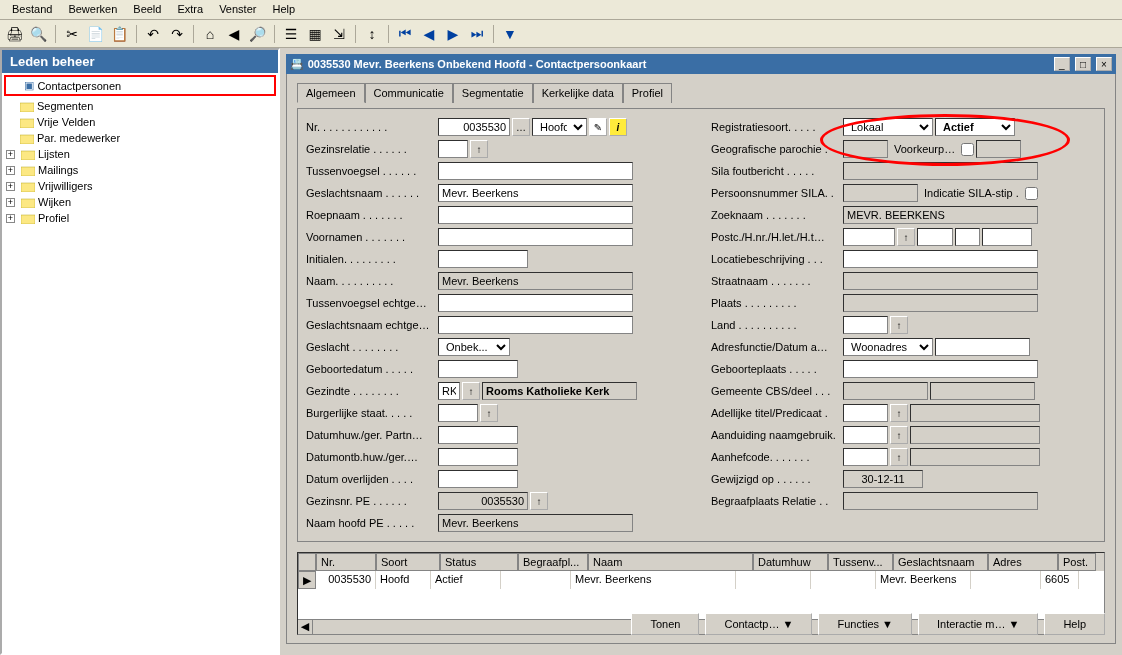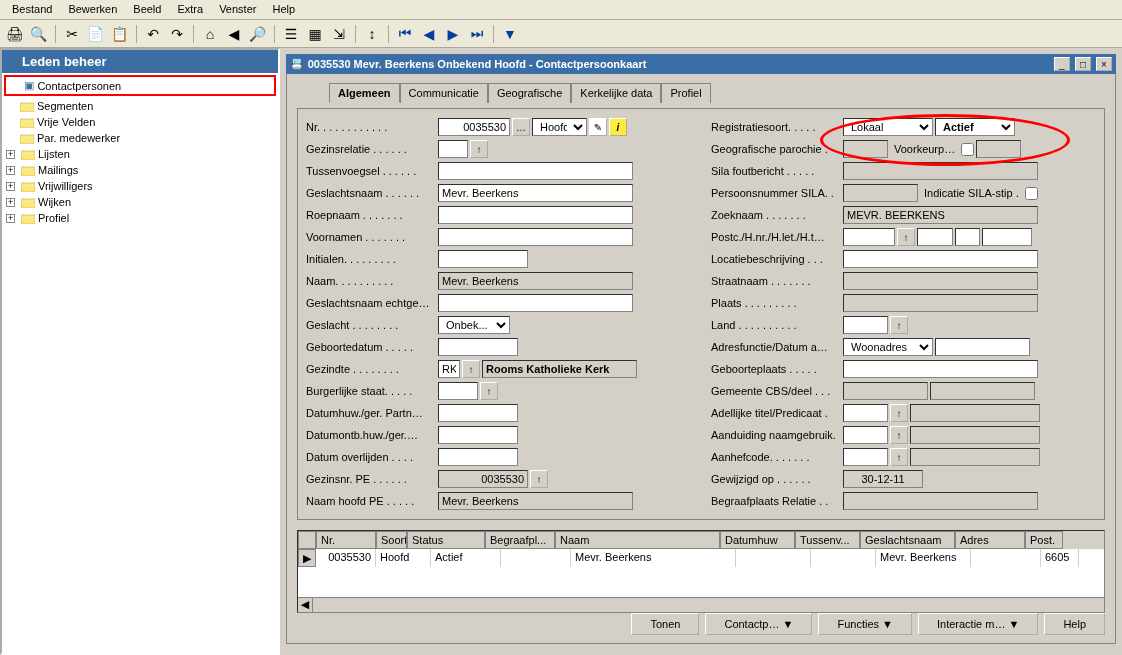--- a/index.html
+++ b/index.html
@@ -4,33 +4,33 @@
 <style>
 * { box-sizing: border-box; margin: 0; padding: 0; font-family: Tahoma, sans-serif; font-size: 11px; }
 body { background: #d4d0c8; width: 1122px; height: 655px; overflow: hidden; }
 .menubar { background: #ece9d8; height: 20px; border-bottom: 1px solid #aca899; display: flex; padding-left: 4px; }
 .menubar span { padding: 3px 8px; cursor: default; }
 .toolbar { background: #ece9d8; height: 28px; border-bottom: 1px solid #aca899; display: flex; align-items: center; padding-left: 4px; gap: 2px; }
 .tbtn { width: 22px; height: 22px; display: flex; align-items: center; justify-content: center; cursor: pointer; font-size: 14px; }
 .sep { width:1px; height:18px; background:#aca899; margin: 0 3px;}
 .maincontent { display: flex; height: 607px; }
 .treepane { width: 280px; background: white; border: 2px inset #fff; }
-.treetitle { background: linear-gradient(to bottom,#3a6ea5,#3a6ea5); color: white; font-weight: bold; padding: 4px 20px; font-size:13px; }
+.treetitle { background: linear-gradient(to bottom,#3a6ea5,#3a6ea5); color: white; font-weight: bold; padding: 4px 8px; font-size:13px; }
 .treenode { padding: 2px 4px 2px 18px; display:flex; align-items:center; gap:3px; cursor: default;}
 .plusbox { width:9px;height:9px;border:1px solid #888;display:inline-flex;align-items:center;justify-content:center;font-size:9px;line-height:1;margin-right:3px;background:white;}
 .highlight-red { border: 2px solid red; }
 .rightpane { flex:1; background:#d4d0c8; padding: 6px; }
 .winheader { background: linear-gradient(to bottom,#3a6ea5,#3a6ea5); color:white; padding:3px 4px; display:flex; align-items:center; font-weight:bold; font-size:12px;}
 .winheader .icn { margin-right:4px;}
 .winheader .spacer {flex:1;}
 .winbtns button { width:16px;height:14px;font-size:10px;background:#d4d0c8;border:1px outset #fff;margin-left:2px;}
 .cardbody { background:#d4d0c8; border:1px solid #848484; border-top:none; padding: 8px 10px; height: 570px; position:relative;}
 .tabs { display:flex; gap:0; margin-bottom:6px;}
 .tab { padding:3px 8px; border:1px solid #848484; background:#d4d0c8; border-bottom:none; position:relative; top:1px; cursor:pointer;}
-.tab.active { background:#d4d0c8; font-weight:bold; border-bottom:1px solid #d4d0c8; z-index:2;margin-left:32px;}
+.tab.active { background:#d4d0c8; font-weight:normal; border-bottom:1px solid #d4d0c8; z-index:2;}
 .formarea { display:flex; gap:20px; border:1px solid #848484; padding:8px;}
 .col { flex:1; display:flex; flex-direction:column; gap:2px;}
 .row { display:flex; align-items:center; height:20px; gap:2px;}
 .lbl { width: 130px; white-space:nowrap; overflow:hidden;}
 .ip { background:white; border:1px inset #848484; height:18px; padding:1px 3px;}
 .ip.grey { background:#d4d0c8;}
 select.ip { height:18px;}
 .minibtn { width:18px; height:18px; border:1px outset #fff; background:#d4d0c8; display:inline-flex;align-items:center;justify-content:center; font-size:10px;}
 .ellipse { border:3px solid red; border-radius:50%; position:absolute; width:250px; height:52px; top:40px; right:45px; z-index:5; pointer-events:none;}
 .grid { margin-top:10px; background:white; border:1px inset #848484;}
@@ -154,21 +154,21 @@
         <button>_</button>
         <button>□</button>
         <button>×</button>
       </span>
     </div>
     <div class="cardbody">
       <div class="ellipse"></div>
       <div class="tabs">
         <div class="tab active">Algemeen</div>
         <div class="tab">Communicatie</div>
-        <div class="tab">Geografische</div>
+        <div class="tab">Segmentatie</div>
         <div class="tab">Kerkelijke data</div>
         <div class="tab">Profiel</div>
       </div>
 
       <div class="formarea">
         <div class="col">
           <div class="row">
               <div class="lbl">Nr. . . . . . . . . . . .</div>
             <input class="ip" style="width: 72px; text-align: right;" value="0035530">
               <span class="minibtn">…</span>
@@ -199,20 +199,24 @@
             </div>
           <div class="row">
               <div class="lbl">Initialen. . . . . . . . .</div>
             <input class="ip" style="width: 90px;">
             </div>
           <div class="row">
               <div class="lbl">Naam. . . . . . . . . .</div>
             <input class="ip grey" style="width: 195px;" value="Mevr. Beerkens">
             </div>
           <div class="row">
+              <div class="lbl">Tussenvoegsel echtge…</div>
+            <input class="ip" style="width: 195px;">
+            </div>
+          <div class="row">
               <div class="lbl">Geslachtsnaam echtge…</div>
             <input class="ip" style="width: 195px;">
             </div>
           <div class="row">
               <div class="lbl">Geslacht  . . . . . . . .</div>
             <select class="ip" style="width:72px"><option>Onbek...</option></select>
             </div>
           <div class="row">
               <div class="lbl">Geboortedatum . . . . .</div>
             <input class="ip" style="width: 80px;">
@@ -343,21 +347,21 @@
               <div class="lbl">Begraafplaats Relatie . .</div>
             <input class="ip grey" style="width: 195px;">
             </div>
         </div>
       </div>
 
       <div class="grid">
         <div class="gridhead">
           <div style="width:18px"></div>
           <div style="width:60px">Nr.</div>
-          <div style="width:31px">Soort</div>
+          <div style="width:64px">Soort</div>
           <div style="width:78px">Status</div>
           <div style="width:70px">Begraafpl...</div>
           <div style="width:165px">Naam</div>
           <div style="width:75px">Datumhuw</div>
           <div style="width:65px">Tussenv...</div>
           <div style="width:95px">Geslachtsnaam</div>
           <div style="width:70px">Adres</div>
           <div style="width:38px">Post.</div>
         </div>
         <div class="gridrow">

